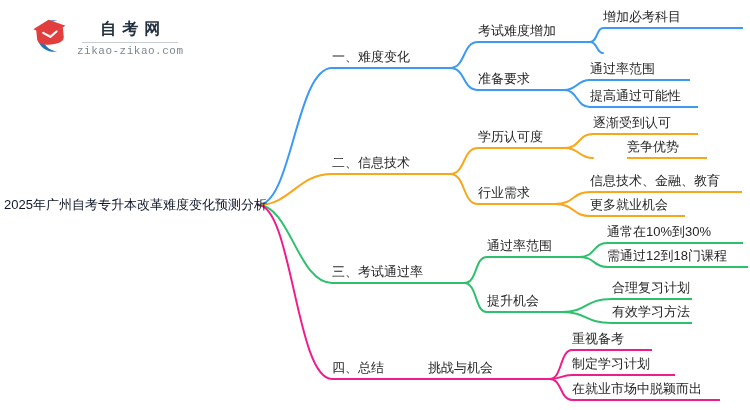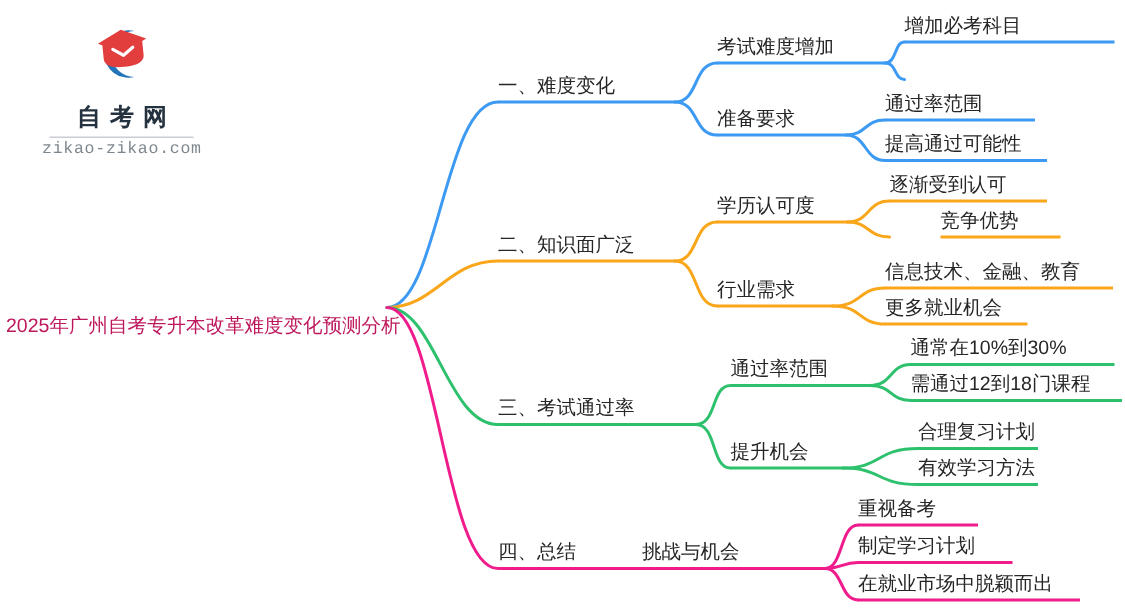--- a/index.html
+++ b/index.html
@@ -17,24 +17,24 @@
     position:absolute;height:20px;line-height:20px;
     text-align:left;font-size:13px;color:#262626;
     white-space:nowrap;border-bottom:2px solid #999;
   }
   .b1{border-bottom-color:#3D9AF2;}
   .b2{border-bottom-color:#F9A61A;}
   .b3{border-bottom-color:#2EC16D;}
   .b4{border-bottom-color:#F01C8C;}
   .central{
     position:absolute;left:4px;top:194px;width:252px;height:22px;line-height:22px;
-    font-size:13px;color:#be185d;text-align:center;white-space:nowrap;margin-top:12px;
+    font-size:13px;color:#0f172a;text-align:center;white-space:nowrap;
   }
   
-  .logo{position:absolute;left:28px;top:16px;display:flex;align-items:center;gap:7px;flex-direction:column;}
+  .logo{position:absolute;left:28px;top:16px;display:flex;align-items:center;gap:7px;}
   .logo-txt{display:flex;flex-direction:column;align-items:center;}
   .logo-title{font-size:16px;font-weight:bold;color:#24313f;letter-spacing:6px;text-indent:6px;}
   .logo-sep{width:96px;height:1px;background:#c9ced4;margin:2px 0 2px 0;}
   .logo-domain{font-size:11px;color:#7d8790;letter-spacing:.5px;font-family:Liberation Mono, monospace;}
 </style>
 </head>
 <body>
 
 <div class="stage">
 
@@ -91,21 +91,21 @@
 
   <div class="central">2025年广州自考专升本改革难度变化预测分析</div>
 
   <div class="node b1" style="left:332px;top:47px;width:118px">一、难度变化</div>
   <div class="node b1" style="left:478px;top:21px;width:112px">考试难度增加</div>
   <div class="node b1" style="left:603px;top:7px;width:140px">增加必考科目</div>
   <div class="node b1" style="left:478px;top:69px;width:86px">准备要求</div>
   <div class="node b1" style="left:590px;top:59px;width:100px">通过率范围</div>
   <div class="node b1" style="left:590px;top:86px;width:108px">提高通过可能性</div>
 
-  <div class="node b2" style="left:332px;top:153px;width:118px">二、知识面广泛</div>
+  <div class="node b2" style="left:332px;top:153px;width:118px">二、信息技术</div>
   <div class="node b2" style="left:478px;top:127px;width:87px">学历认可度</div>
   <div class="node b2" style="left:593px;top:113px;width:105px">逐渐受到认可</div>
   <div class="node b2" style="left:627px;top:137px;width:80px">竞争优势</div>
   <div class="node b2" style="left:478px;top:183px;width:77px">行业需求</div>
   <div class="node b2" style="left:590px;top:171px;width:152px">信息技术、金融、教育</div>
   <div class="node b2" style="left:590px;top:195px;width:95px">更多就业机会</div>
 
   <div class="node b3" style="left:332px;top:262px;width:132px">三、考试通过率</div>
   <div class="node b3" style="left:487px;top:236px;width:93px">通过率范围</div>
   <div class="node b3" style="left:607px;top:222px;width:136px">通常在10%到30%</div>

